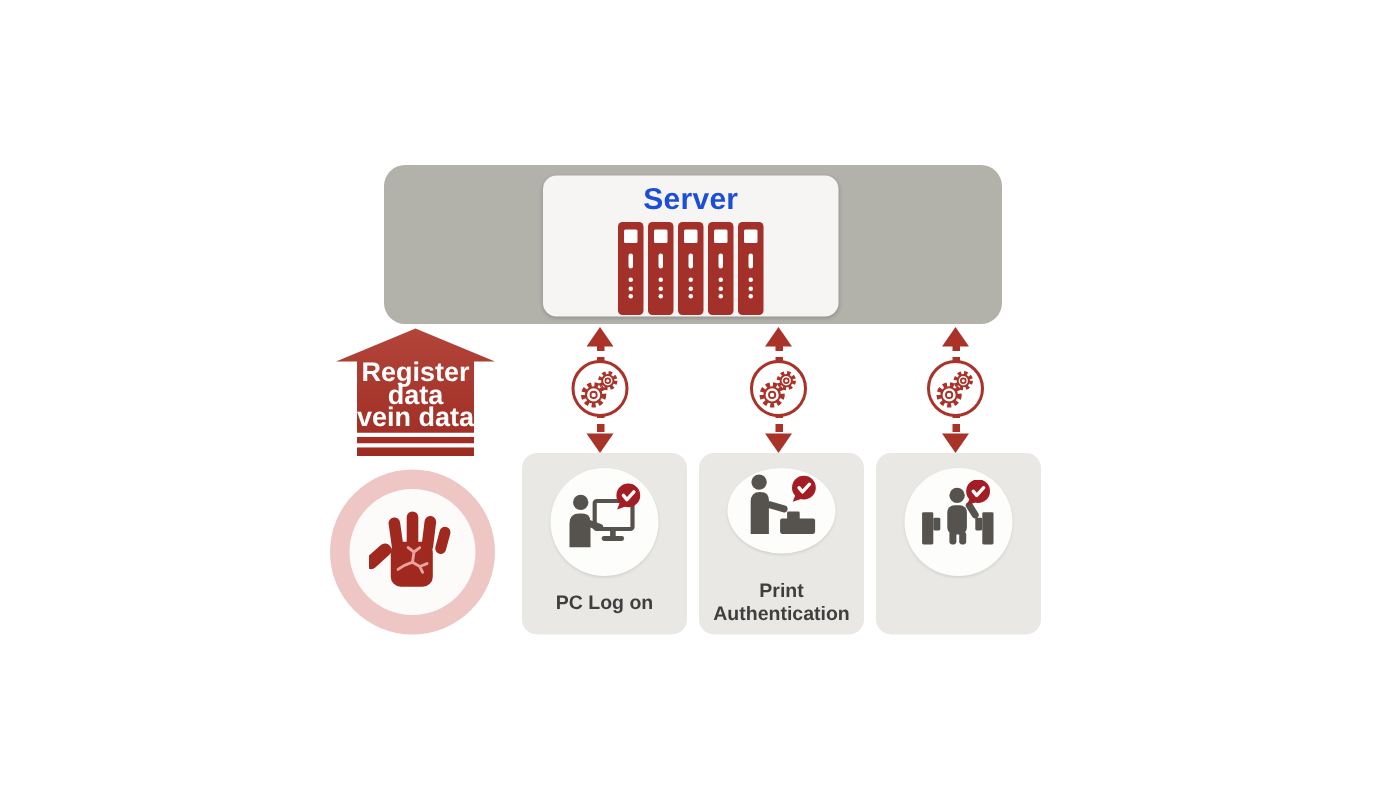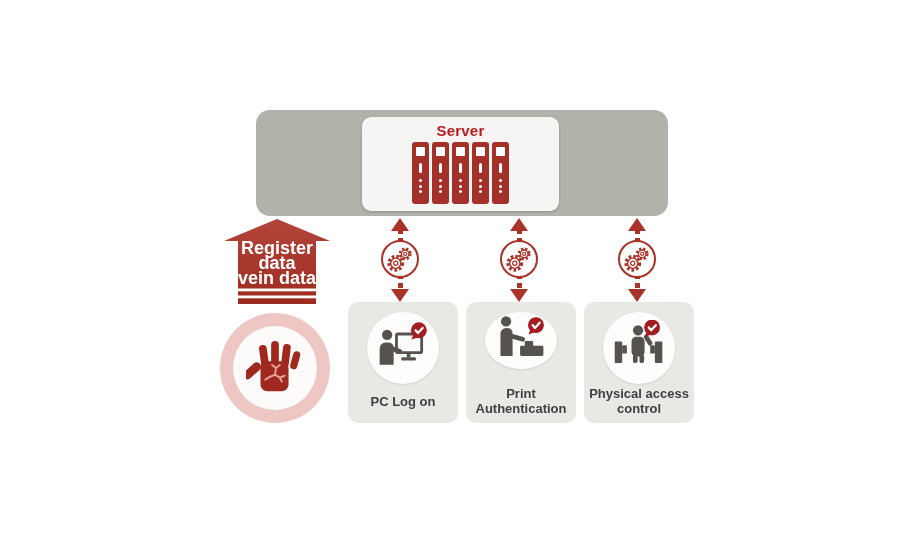--- a/index.html
+++ b/index.html
@@ -6,21 +6,21 @@
   .stage{
     position:relative;width:920px;height:533px;background:#ffffff;overflow:hidden;
     font-family:"Liberation Sans","DejaVu Sans",sans-serif;
   }
   
   .banner{position:absolute;left:256px;top:110px;width:412px;height:106px;
     background:#b2b1aa;border-radius:14px;}
   .server-card{position:absolute;left:362px;top:117px;width:197px;height:94px;
     background:#f6f5f3;border-radius:9px;box-shadow:0 1px 3px rgba(0,0,0,.2);
     display:flex;flex-direction:column;align-items:center;}
-  .server-title{margin-top:5px;font-size:15px;font-weight:bold;color:#b91c1c;letter-spacing:.2px;}
+  .server-title{margin-top:5px;font-size:20px;font-weight:bold;color:#1d4ed8;letter-spacing:.2px;}
   .rack-row{display:flex;gap:3px;margin-top:3px;}
   .tower{width:17px;height:62px;background:#a4302a;border-radius:3px;
     display:flex;flex-direction:column;align-items:center;}
   .tower .sq{width:9px;height:9px;background:#fff;border-radius:1px;margin-top:5px;}
   .tower .bar{width:3px;height:10px;background:#fff;border-radius:1.5px;margin-top:7px;}
   .tower .dot{width:3px;height:3px;background:#fff;border-radius:50%;margin-top:2.5px;}
   .tower .dot.first{margin-top:6px;}
   
   .reg-arrow{position:absolute;left:222px;top:218px;width:110px;height:88px;}
   .reg-label{position:absolute;left:227px;top:241px;width:100px;text-align:center;
@@ -243,16 +243,15 @@
           <rect x="30.5" y="37" width="5" height="9" rx="2"></rect>
           <rect x="35" y="16" width="5" height="13" rx="2.5" transform="rotate(-32 37 18)"></rect>
         </g>
         <g transform="translate(44,8)">
           <circle r="8.5" fill="#a31e24"></circle>
           <path d="M-6,5 L-8,10 L-2,8 Z" fill="#a31e24"></path>
           <path d="M-3.5,0 L-1,3 L4,-2.5" stroke="#fff" stroke-width="2.4" fill="none" stroke-linecap="round" stroke-linejoin="round"></path>
         </g>
       </svg>
     </div>
-    <div class="station-label">Physical access control</div>
   </div>
 
 </div>
 
 </body></html>

